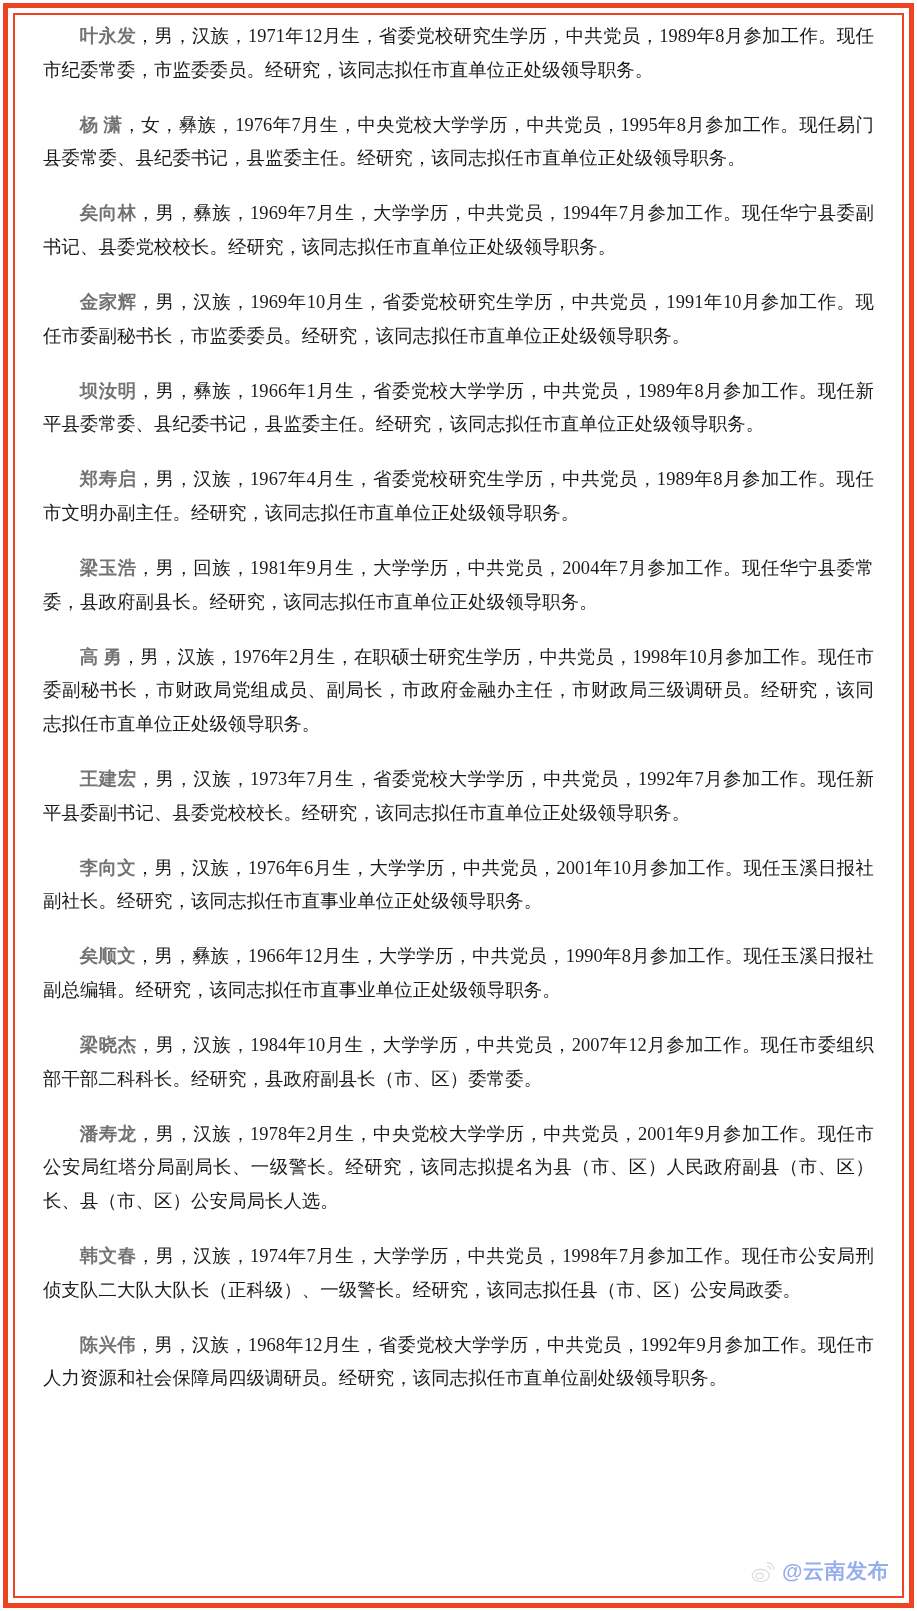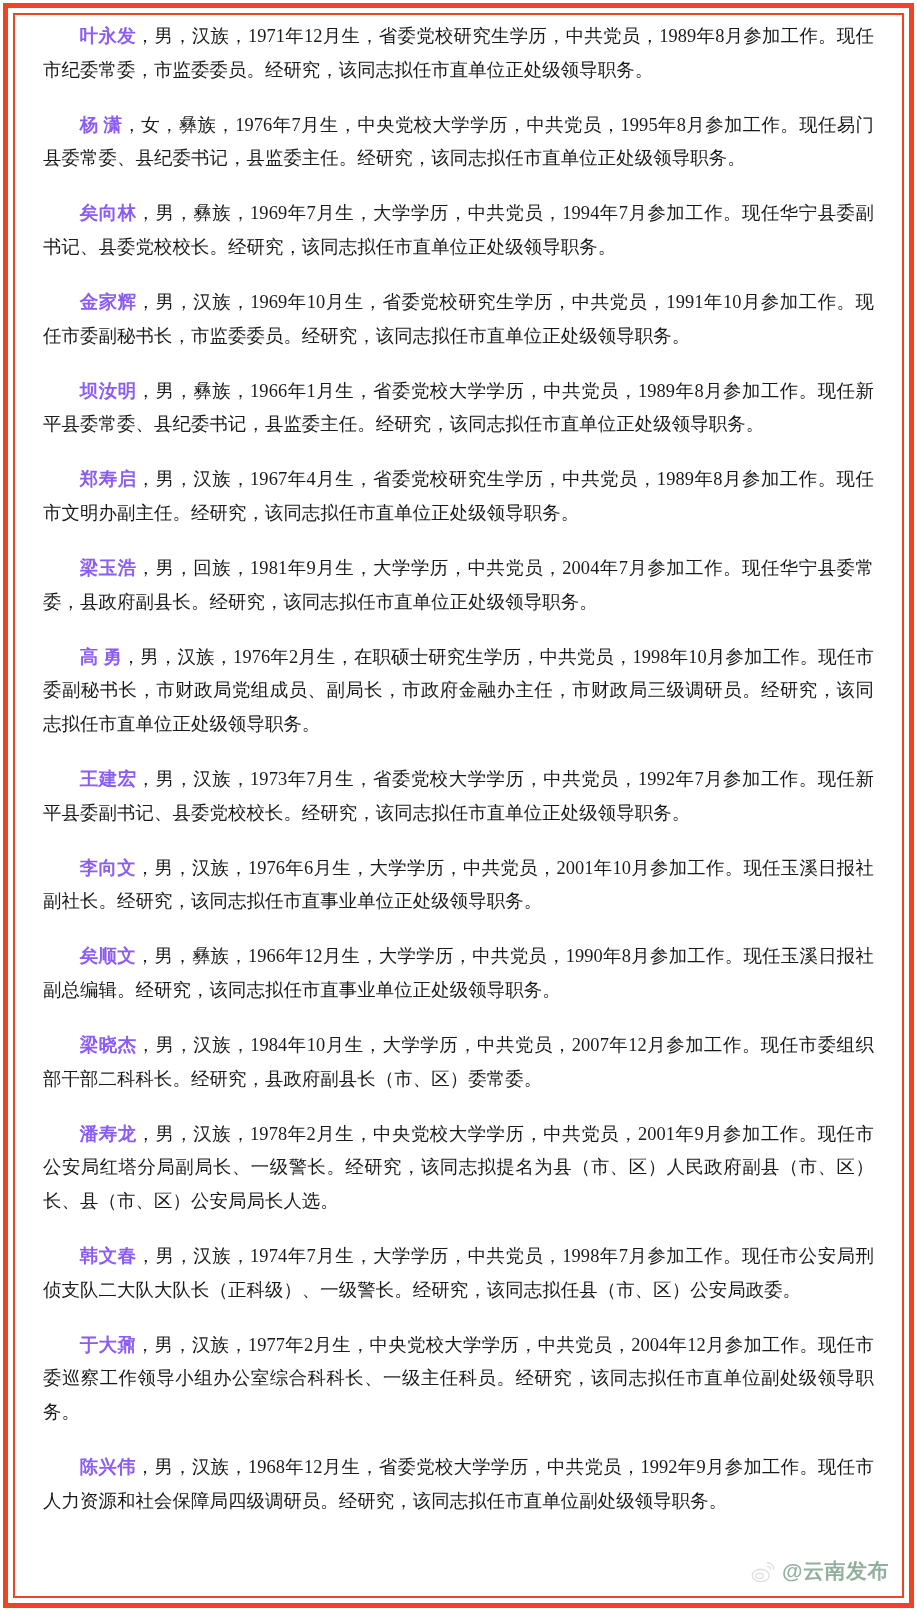--- a/index.html
+++ b/index.html
@@ -66,21 +66,21 @@
     text-align: justify;
     text-justify: inter-ideograph;
     letter-spacing: 0.1px;
     word-break: break-all;
   }
   .entry:last-of-type {
     margin-bottom: 0;
   }
   .entry .nm {
     font-weight: bold;
-    color: #8b5cf6;
+    color: #737373;
   }
 
   
   .watermark {
     position: absolute;
     right: 28px;
     bottom: 26px;
     display: flex;
     align-items: center;
     gap: 5px;
@@ -90,21 +90,21 @@
   .watermark .wb-logo {
     width: 27px;
     height: 27px;
     flex: 0 0 auto;
     display: block;
   }
   .watermark .wm-text {
     font-family: "Liberation Sans", "DejaVu Sans", sans-serif;
     font-size: 21px;
     font-weight: bold;
-    color: #14532d;
+    color: #1d4ed8;
     white-space: nowrap;
     letter-spacing: 0.5px;
   }
 </style>
 </head>
 <body>
 
 <div class="page">
 
   <div class="frame-outer"></div>
@@ -119,21 +119,20 @@
       <p class="entry"><span class="nm">坝汝明</span><span>，男，彝族，1966年1月生，省委党校大学学历，中共党员，1989年8月参加工作。现任新平县委常委、县纪委书记，县监委主任。经研究，该同志拟任市直单位正处级领导职务。</span></p>
       <p class="entry"><span class="nm">郑寿启</span><span>，男，汉族，1967年4月生，省委党校研究生学历，中共党员，1989年8月参加工作。现任市文明办副主任。经研究，该同志拟任市直单位正处级领导职务。</span></p>
       <p class="entry"><span class="nm">梁玉浩</span><span>，男，回族，1981年9月生，大学学历，中共党员，2004年7月参加工作。现任华宁县委常委，县政府副县长。经研究，该同志拟任市直单位正处级领导职务。</span></p>
       <p class="entry"><span class="nm">高 勇</span><span>，男，汉族，1976年2月生，在职硕士研究生学历，中共党员，1998年10月参加工作。现任市委副秘书长，市财政局党组成员、副局长，市政府金融办主任，市财政局三级调研员。经研究，该同志拟任市直单位正处级领导职务。</span></p>
       <p class="entry"><span class="nm">王建宏</span><span>，男，汉族，1973年7月生，省委党校大学学历，中共党员，1992年7月参加工作。现任新平县委副书记、县委党校校长。经研究，该同志拟任市直单位正处级领导职务。</span></p>
       <p class="entry"><span class="nm">李向文</span><span>，男，汉族，1976年6月生，大学学历，中共党员，2001年10月参加工作。现任玉溪日报社副社长。经研究，该同志拟任市直事业单位正处级领导职务。</span></p>
       <p class="entry"><span class="nm">矣顺文</span><span>，男，彝族，1966年12月生，大学学历，中共党员，1990年8月参加工作。现任玉溪日报社副总编辑。经研究，该同志拟任市直事业单位正处级领导职务。</span></p>
       <p class="entry"><span class="nm">梁晓杰</span><span>，男，汉族，1984年10月生，大学学历，中共党员，2007年12月参加工作。现任市委组织部干部二科科长。经研究，县政府副县长（市、区）委常委。</span></p>
       <p class="entry"><span class="nm">潘寿龙</span><span>，男，汉族，1978年2月生，中央党校大学学历，中共党员，2001年9月参加工作。现任市公安局红塔分局副局长、一级警长。经研究，该同志拟提名为县（市、区）人民政府副县（市、区）长、县（市、区）公安局局长人选。</span></p>
       <p class="entry"><span class="nm">韩文春</span><span>，男，汉族，1974年7月生，大学学历，中共党员，1998年7月参加工作。现任市公安局刑侦支队二大队大队长（正科级）、一级警长。经研究，该同志拟任县（市、区）公安局政委。</span></p>
-      <p class="entry"><span class="nm">于大鼐</span><span>，男，汉族，1977年2月生，中央党校大学学历，中共党员，2004年12月参加工作。现任市委巡察工作领导小组办公室综合科科长、一级主任科员。经研究，该同志拟任市直单位副处级领导职务。</span></p>
       <p class="entry"><span class="nm">陈兴伟</span><span>，男，汉族，1968年12月生，省委党校大学学历，中共党员，1992年9月参加工作。现任市人力资源和社会保障局四级调研员。经研究，该同志拟任市直单位副处级领导职务。</span></p>
     </div>
 
   <div class="watermark">
     <svg class="wb-logo" viewBox="0 0 48 48" fill="none" stroke="#b9b9b9" stroke-width="2.4">
       <ellipse cx="19" cy="31" rx="15" ry="11"></ellipse>
       <ellipse cx="17" cy="32" rx="6.5" ry="4.6"></ellipse>
       <path d="M31 8.5c6.2 0 11.2 5 11.2 11.2" stroke-linecap="round"></path>
       <path d="M31 15c3 0 5.4 2.4 5.4 5.4" stroke-linecap="round"></path>
     </svg>

